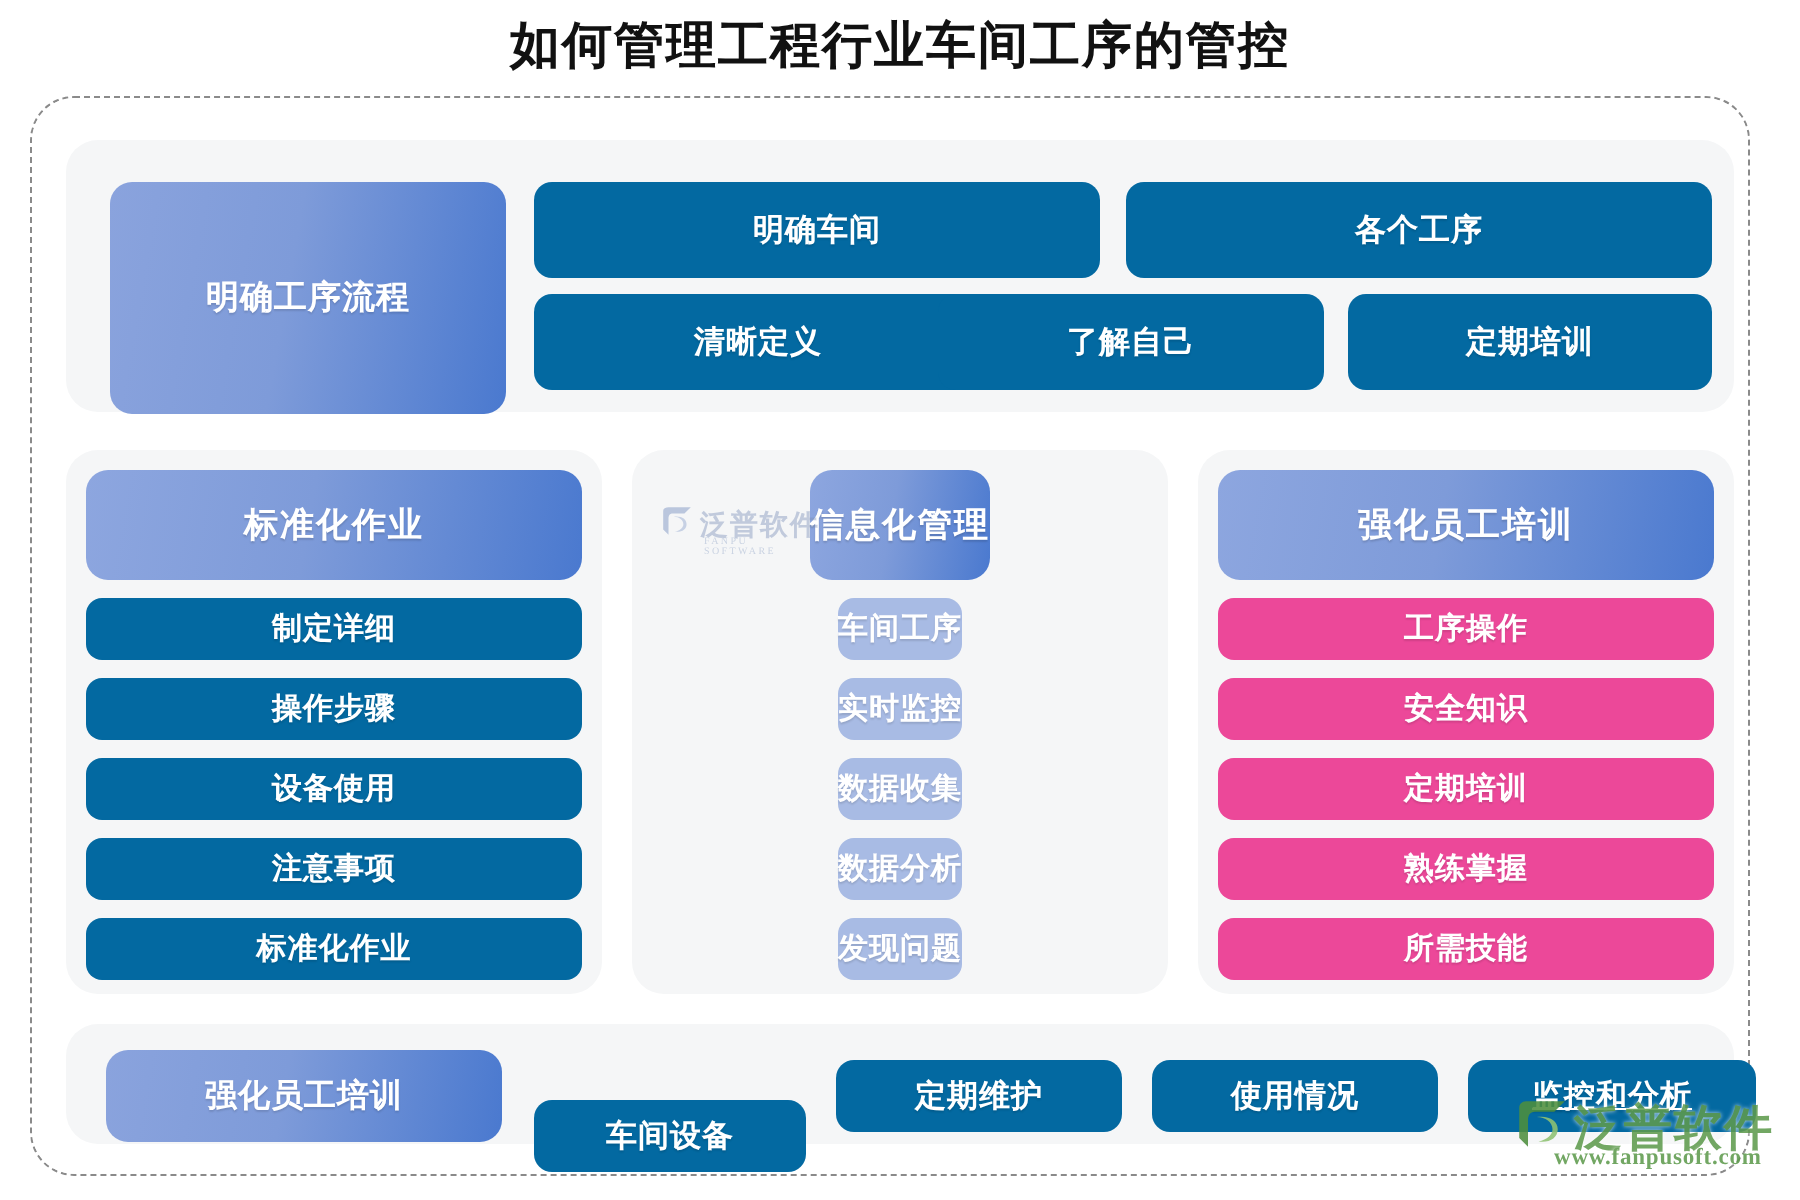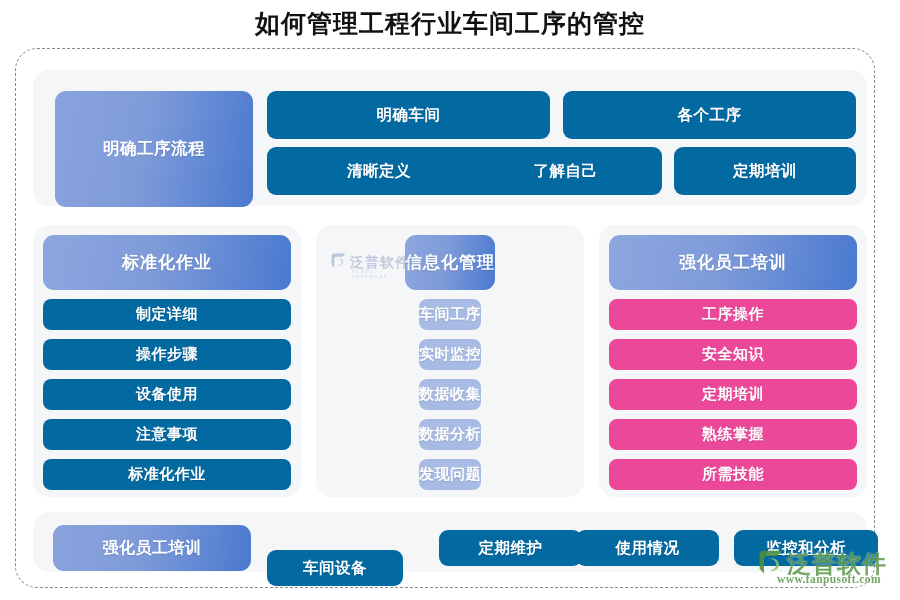--- a/index.html
+++ b/index.html
@@ -159,21 +159,21 @@
     height: 100%;
   }
   .bot-head {
     left: 10px;
     top: 5px;
     width: 198px;
     height: 46px;
     font-size: 16px;
   }
   .bot-1 { left: 224px; top: 10px; width: 136px; height: 36px; margin-top: 20px; }
-  .bot-2 { left: 396px; top: 10px; width: 143px; height: 36px; }
+  .bot-2 { left: 375px; top: 10px; width: 143px; height: 36px; }
   .bot-3 { left: 533px; top: 10px; width: 143px; height: 36px; }
   .bot-4 { left: 691px; top: 10px; width: 144px; height: 36px; text-decoration: underline; }
 
   
   .wm {
     position: absolute;
     display: flex;
     align-items: center;
     pointer-events: none;
   }

